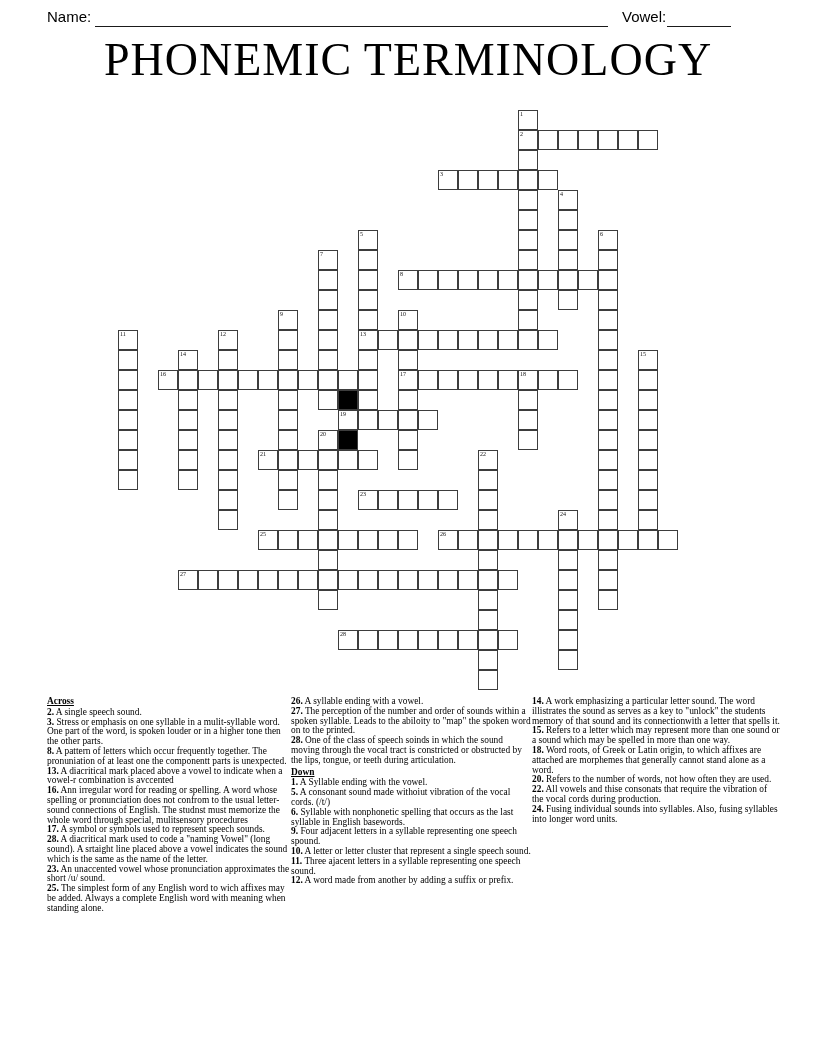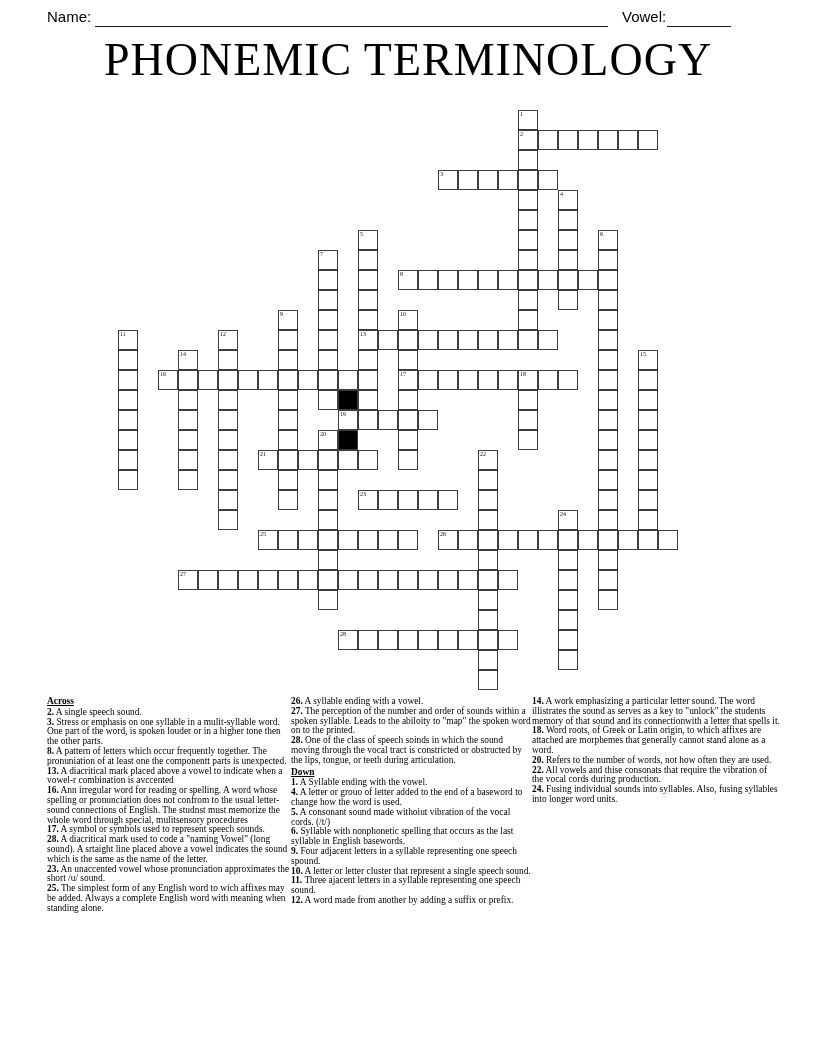--- a/index.html
+++ b/index.html
@@ -391,29 +391,29 @@
       <div class="clue"><span class="cn">28.</span> A diacritical mark used to code a "naming Vowel" (long sound). A srtaight line placed above a vowel indicates the sound which is the same as the name of the letter.</div>
       <div class="clue"><span class="cn">23.</span> An unaccented vowel whose pronunciation approximates the short /u/ sound.</div>
       <div class="clue"><span class="cn">25.</span> The simplest form of any English word to wich affixes may be added. Always a complete English word with meaning when standing alone.</div>
     </div>
   <div class="clue-col" id="clue-col-1">
       <div class="clue"><span class="cn">26.</span> A syllable ending with a vowel.</div>
       <div class="clue"><span class="cn">27.</span> The perception of the number and order of sounds within a spoken syllable. Leads to the abiloity to "map" the spoken word on to the printed.</div>
       <div class="clue"><span class="cn">28.</span> One of the class of speech soinds in which the sound moving through the vocal tract is constricted or obstructed by the lips, tongue, or teeth during articulation.</div>
       <div class="clues-header gap">Down</div>
       <div class="clue"><span class="cn">1.</span> A Syllable ending with the vowel.</div>
-      <div class="clue"><span class="cn">4.</span> A letter or grouo of letter added to the end of a baseword to change how the word is used.</div>
       <div class="clue"><span class="cn">5.</span> A consonant sound made withoiut vibration of the vocal cords. (/t/)</div>
       <div class="clue"><span class="cn">6.</span> Syllable with nonphonetic spelling that occurs as the last syllable in English basewords.</div>
       <div class="clue"><span class="cn">9.</span> Four adjacent letters in a syllable representing one speech spound.</div>
       <div class="clue"><span class="cn">10.</span> A letter or letter cluster that represent a single speech sound.</div>
       <div class="clue"><span class="cn">11.</span> Three ajacent letters in a syllable representing one speech sound.</div>
       <div class="clue"><span class="cn">12.</span> A word made from another by adding a suffix or prefix.</div>
     </div>
   <div class="clue-col" id="clue-col-2">
       <div class="clue"><span class="cn">14.</span> A work emphasizing a particular letter sound. The word illistrates the sound as serves as a key to "unlock" the students memory of that sound and its connectionwith a letter that spells it.</div>
+      <div class="clue"><span class="cn">15.</span> Refers to a letter which may represent more than one sound or a sound which may be spelled in more than one way.</div>
       <div class="clue"><span class="cn">18.</span> Word roots, of Greek or Latin origin, to which affixes are attached are morphemes that generally cannot stand alone as a word.</div>
       <div class="clue"><span class="cn">20.</span> Refers to the number of words, not how often they are used.</div>
       <div class="clue"><span class="cn">22.</span> All vowels and thise consonats that require the vibration of the vocal cords during production.</div>
       <div class="clue"><span class="cn">24.</span> Fusing individual sounds into syllables. Also, fusing syllables into longer word units.</div>
     </div>
 
 </div>
 
 </body></html>

